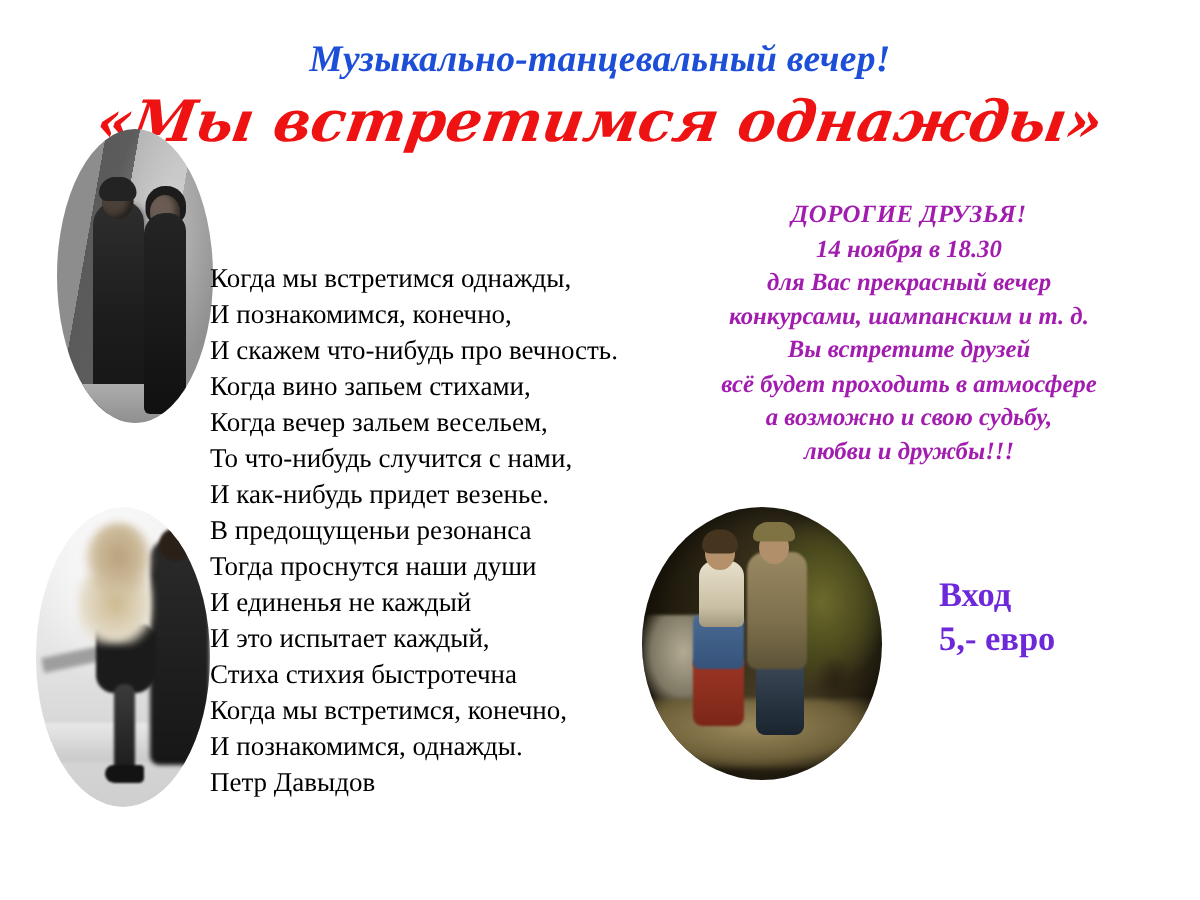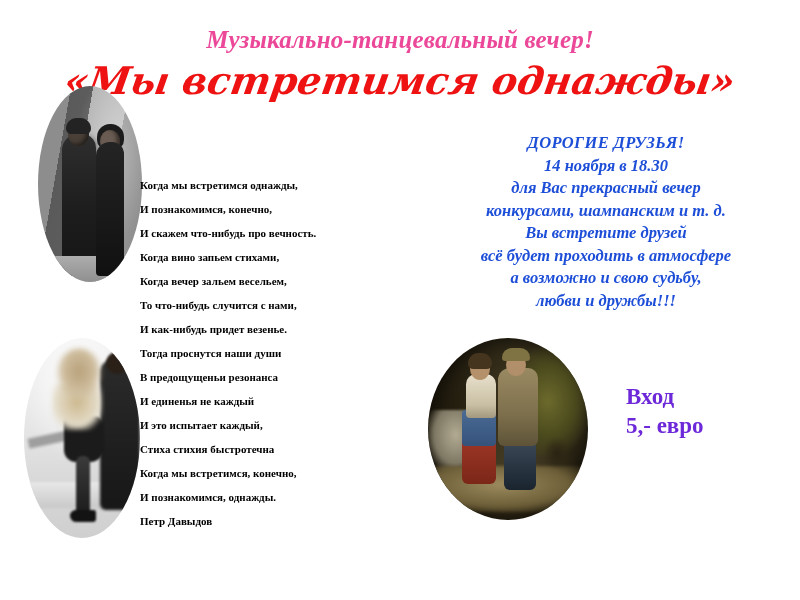--- a/index.html
+++ b/index.html
@@ -20,21 +20,21 @@
     position: absolute;
     left: 0;
     top: 26px;
     width: 800px;
     text-align: center;
     font-family: "Liberation Serif", "DejaVu Serif", serif;
     font-weight: bold;
     font-style: italic;
     font-size: 25px;
     letter-spacing: 0.2px;
-    color: #ec4899;
+    color: #1d4ed8;
     white-space: nowrap;
   }
   #poster-subtitle {
     position: absolute;
     left: 0;
     top: 58px;
     width: 800px;
     text-align: center;
     font-family: "DejaVu Serif", "Liberation Serif", serif;
     font-weight: bold;
@@ -240,38 +240,38 @@
   }
 
   
   #poem-block {
     position: absolute;
     left: 140px;
     top: 173px;
     width: 272px;
     color: #000000;
     font-family: "Liberation Serif", "DejaVu Serif", serif;
-    font-weight: bold;
-    font-size: 11px;
+    font-weight: normal;
+    font-size: 18px;
     line-height: 24px;
     text-align: left;
   }
   #poem-block .poem-line { white-space: nowrap; }
   #poem-author {
     white-space: nowrap;
   }
 
   
   #invite-block {
     position: absolute;
     left: 412px;
     top: 132px;
     width: 388px;
     text-align: center;
-    color: #1d4ed8;
+    color: #a21caf;
     font-family: "Liberation Serif", "DejaVu Serif", serif;
     font-weight: bold;
     font-style: italic;
     font-size: 16.5px;
     line-height: 22.5px;
   }
   #invite-block .invite-line { white-space: nowrap; }
   #invite-block .invite-line.lead { letter-spacing: 0.4px; }
 
   
@@ -332,22 +332,22 @@
 </div>
 
 <div id="poem-block">
   <div class="poem-line">Когда мы встретимся однажды,</div>
   <div class="poem-line">И познакомимся, конечно,</div>
   <div class="poem-line">И скажем что-нибудь про вечность.</div>
   <div class="poem-line">Когда вино запьем стихами,</div>
   <div class="poem-line">Когда вечер зальем весельем,</div>
   <div class="poem-line">То что-нибудь случится с нами,</div>
   <div class="poem-line">И как-нибудь придет везенье.</div>
+  <div class="poem-line">В предощущеньи резонанса</div>
   <div class="poem-line">Тогда проснутся наши души</div>
-  <div class="poem-line">В предощущеньи резонанса</div>
   <div class="poem-line">И единенья не каждый</div>
   <div class="poem-line">И это испытает каждый,</div>
   <div class="poem-line">Стиха стихия быстротечна</div>
   <div class="poem-line">Когда мы встретимся, конечно,</div>
   <div class="poem-line">И познакомимся, однажды.</div>
   <div id="poem-author">Петр Давыдов</div>
 </div>
 
 <div id="invite-block">
   <div class="invite-line lead">ДОРОГИЕ ДРУЗЬЯ!</div>

